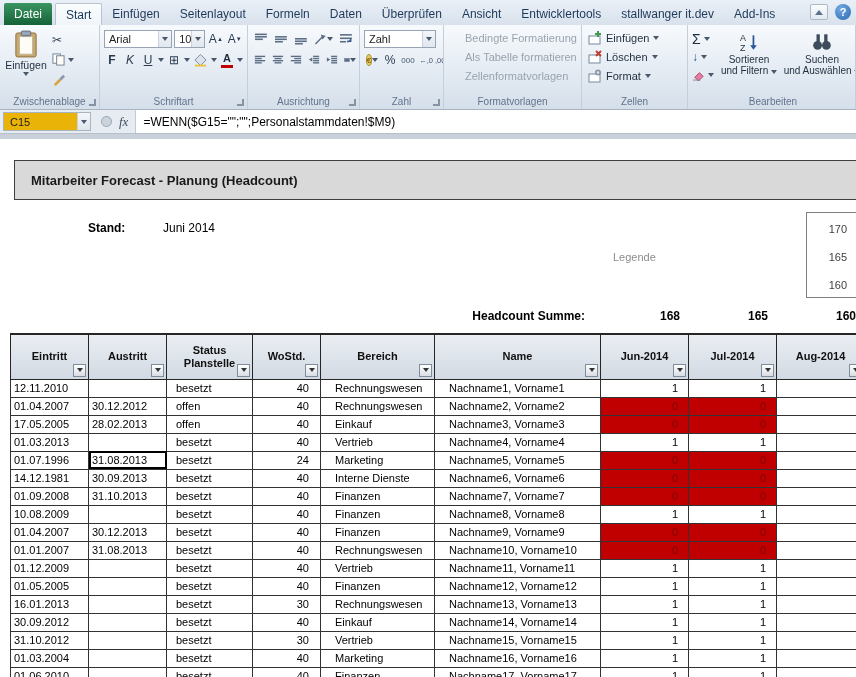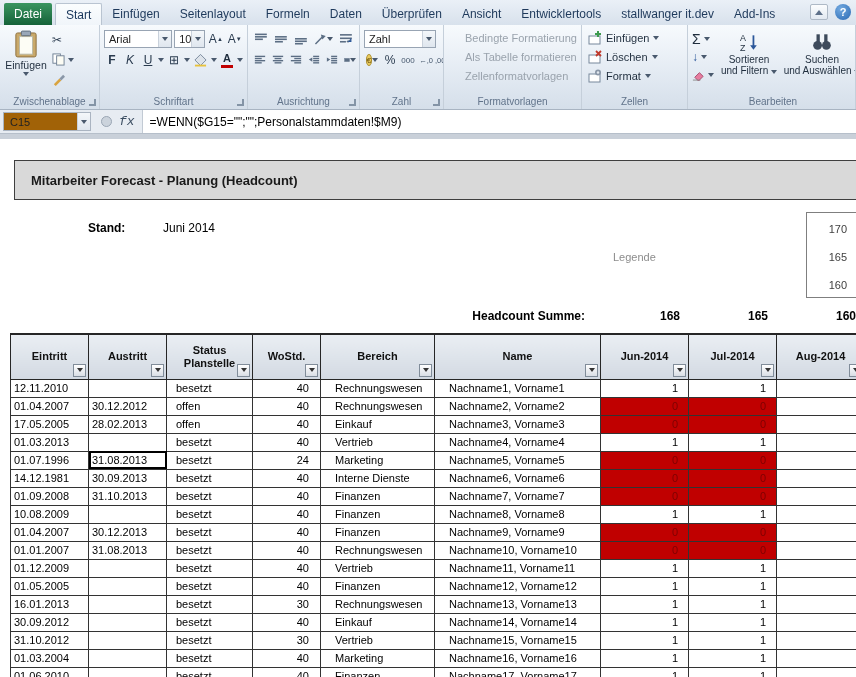--- a/index.html
+++ b/index.html
@@ -57,24 +57,24 @@
   .edmini { display:flex; flex-direction:column; gap:1px; padding-top:2px; width:30px; }
   .edbig { width:66px; display:flex; flex-direction:column; align-items:center; padding-top:2px;
     font-size:10px; color:#1F2D3D; text-align:center; line-height:11px; flex-shrink:0; }
   .edbig.find { width:80px; }
   .edicon { height:24px; display:flex; align-items:center; justify-content:center; }
   .sigma { font-size:14px; color:#1F2D3D; }
   .filldown { font-size:12px; color:#2B579A; font-weight:bold; }
 
   
   .fbar { position:absolute; top:110px; left:0; right:0; height:24px; background:#E7ECF2; border-bottom:1px solid #B6BFCA; display:flex; align-items:center; }
-  .namebox { width:88px; height:19px; background:#a16207; border:1px solid #AAB4C1; margin-left:3px; display:flex; align-items:center; font-size:11px; color:#222; }
+  .namebox { width:88px; height:19px; background:#eab308; border:1px solid #AAB4C1; margin-left:3px; display:flex; align-items:center; font-size:11px; color:#222; }
   .namebox .nval { flex:1; padding-left:6px; }
   .fcircle { width:11px; height:11px; border-radius:50%; background:#CBD3DC; border:1px solid #9AA6B4; margin:0 5px 0 10px; }
-  .fx { font-family:Liberation Mono, monospace; font-style:italic; font-size:13px; color:#3D4F63; margin:0 7px 0 2px; }
+  .fx { font-family:Liberation Serif, serif; font-style:italic; font-size:13px; color:#3D4F63; margin:0 7px 0 2px; }
   .fformula { flex:1; height:100%; background:#fff; border-left:1px solid #C2CAD4; display:flex; align-items:center; padding-left:7px; font-size:12px; color:#000; white-space:nowrap; overflow:hidden; }
   .sheetstrip { position:absolute; top:134px; left:0; right:0; height:5px; background:#C9D0D9; }
 
   
   .sheet { position:absolute; top:139px; left:0; width:856px; height:538px; background:#fff; overflow:hidden; color:#000; }
   .title-band { position:absolute; top:21px; left:14px; width:850px; height:40px; background:#D9D9D9;
     border:1px solid #3F3F3F; display:flex; align-items:center; padding-left:16px; font-weight:bold; font-size:13px; color:#1A1A1A; }
   .stand-label { position:absolute; top:82px; left:88px; font-weight:bold; font-size:12px; }
   .stand-value { position:absolute; top:82px; left:163px; font-size:12px; }
   .legend-label { position:absolute; top:112px; left:613px; color:#8C8C8C; font-size:11px; }

